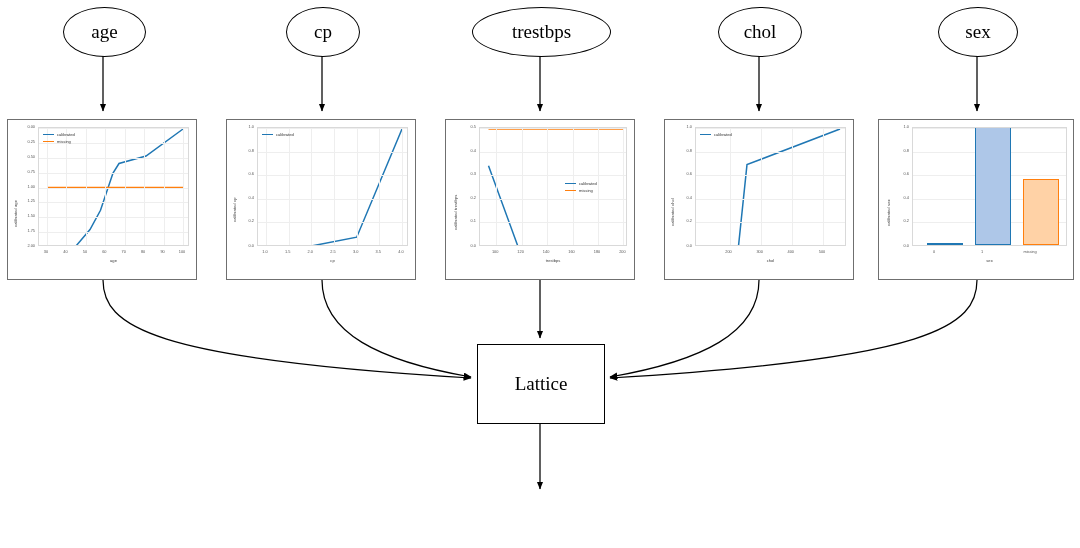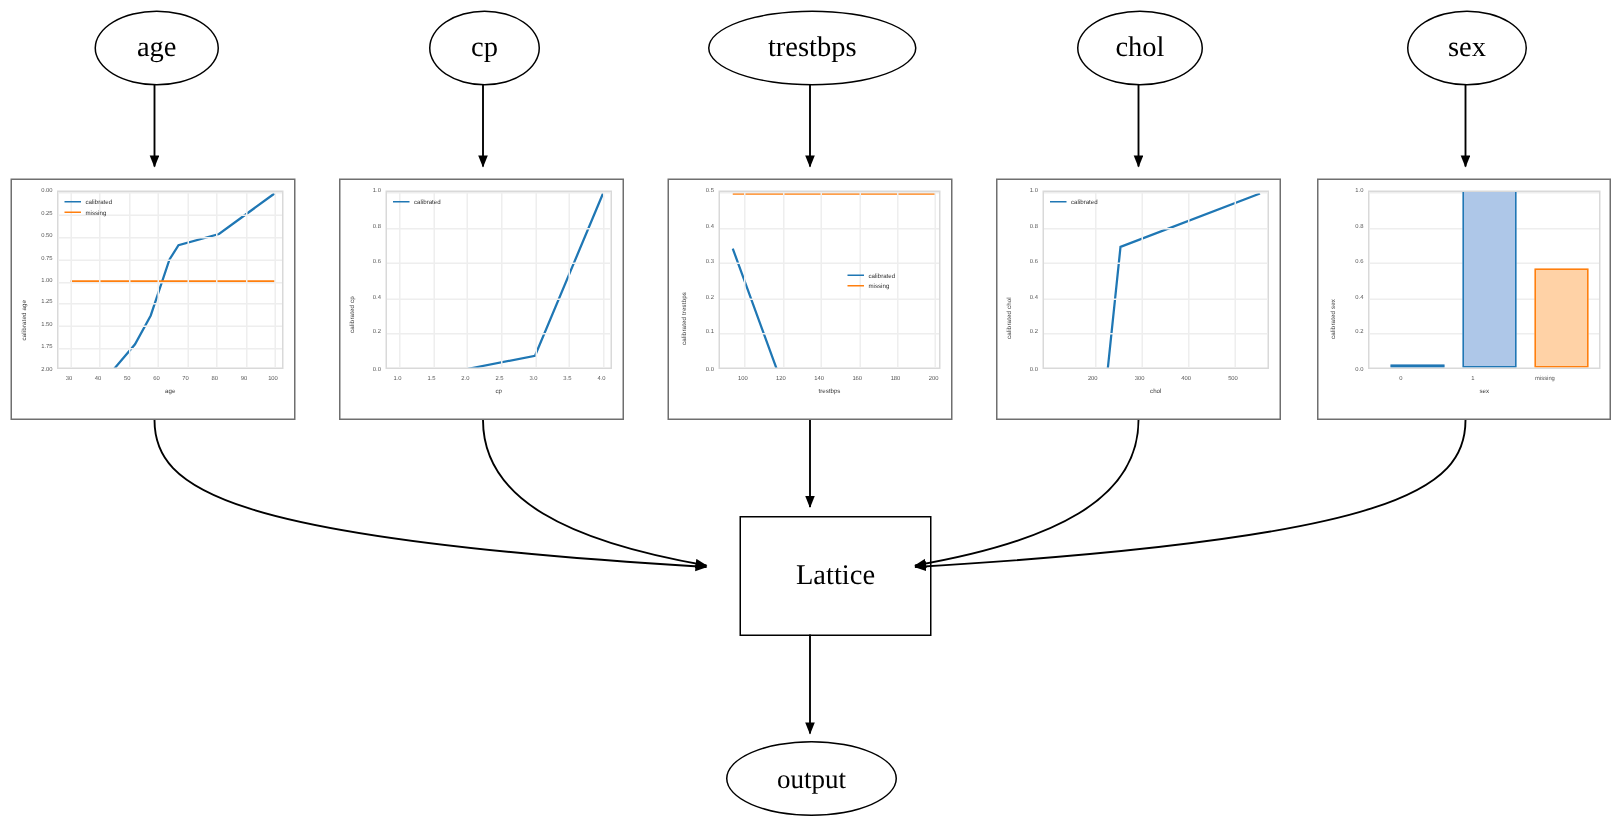--- a/index.html
+++ b/index.html
@@ -9,21 +9,21 @@
 
   
   .ellipse-node{
     position:absolute;border:1.3px solid #000;border-radius:50%;
     background:#fff;display:flex;align-items:center;justify-content:center;
     font-family:"Liberation Serif",serif;color:#000;
   }
   .box-node{
     position:absolute;border:1.3px solid #000;background:#fff;
     display:flex;align-items:center;justify-content:center;
-    font-family:"Liberation Serif",serif;color:#000;margin-left:16px;
+    font-family:"Liberation Serif",serif;color:#000;
   }
 
   
   .panel{position:absolute;background:#fff;border:1.3px solid #6f6f6f;box-sizing:border-box;}
   .plot-wrap{position:absolute;left:0;top:0;right:0;bottom:0;}
   .axes{position:absolute;background:#fff;border:1px solid #d9d9d9;box-sizing:border-box;overflow:hidden;}
   .grid-v,.grid-h{position:absolute;background:#eeeeee;}
   .grid-v{width:1px;top:0;bottom:0;}
   .grid-h{height:1px;left:0;right:0;}
   .ylabel{
@@ -67,23 +67,20 @@
     <span>chol</span>
   </div>
   <div class="ellipse-node" style="left:938px;top:7px;width:78px;height:48px;font-size:19px;">
     <span>sex</span>
   </div>
 
   <div class="box-node" style="left:477px;top:344px;width:126px;height:78px;font-size:19px;">
     <span>Lattice</span>
   </div>
 
-  <div class="ellipse-node" style="left:484px;top:494px;width:112px;height:48px;font-size:18px;">
-    <span>output</span>
-  </div>
 
   <svg class="overlay" width="1080" height="548">
     <defs>
       <marker id="ah" markerWidth="9" markerHeight="9" refX="7.4" refY="3.2" orient="auto" markerUnits="userSpaceOnUse">
         <path d="M0,0 L8,3.2 L0,6.4 z" fill="#000"></path>
       </marker>
     </defs>
     <g fill="none" stroke="#000" stroke-width="1.25" marker-end="url(#ah)">
 
       <path d="M103,56 L103,111"></path>

